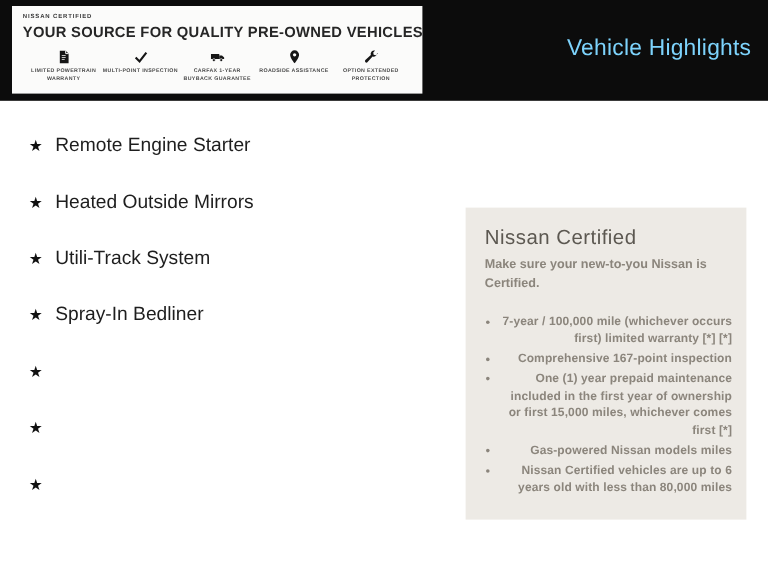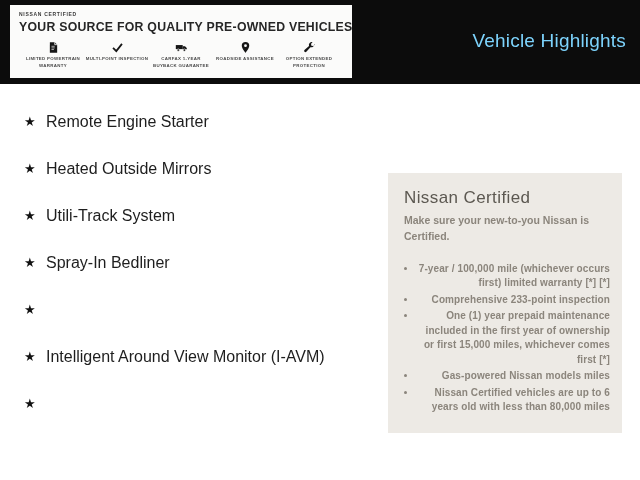--- a/index.html
+++ b/index.html
@@ -131,36 +131,35 @@
         <span class="star"></span>
         <span class="feature-text">Spray-In Bedliner</span>
       </li>
 
       <li class="feature">
         <span class="star"></span>
       </li>
 
       <li class="feature">
         <span class="star"></span>
-        <span class="feature-text">Intelligent Around View Monitor (I-AVM)</span>
       </li>
 
       <li class="feature">
         <span class="star"></span>
       </li>
     </ul>
 
   <aside class="panel">
     <h2 class="panel-title">Nissan Certified</h2>
     <p class="panel-subtitle">Make sure your new-to-you Nissan is Certified.</p>
     <ul class="panel-bullets">
 
         <li>7-year / 100,000 mile (whichever occurs first) limited warranty [*] [*]</li>
 
-        <li>Comprehensive 233-point inspection</li>
+        <li>Comprehensive 167-point inspection</li>
 
         <li>One (1) year prepaid maintenance included in the first year of ownership or first 15,000 miles, whichever comes first [*]</li>
 
         <li>Gas-powered Nissan models miles</li>
 
         <li>Nissan Certified vehicles are up to 6 years old with less than 80,000 miles</li>
       </ul>
   </aside>
 
 </div>

